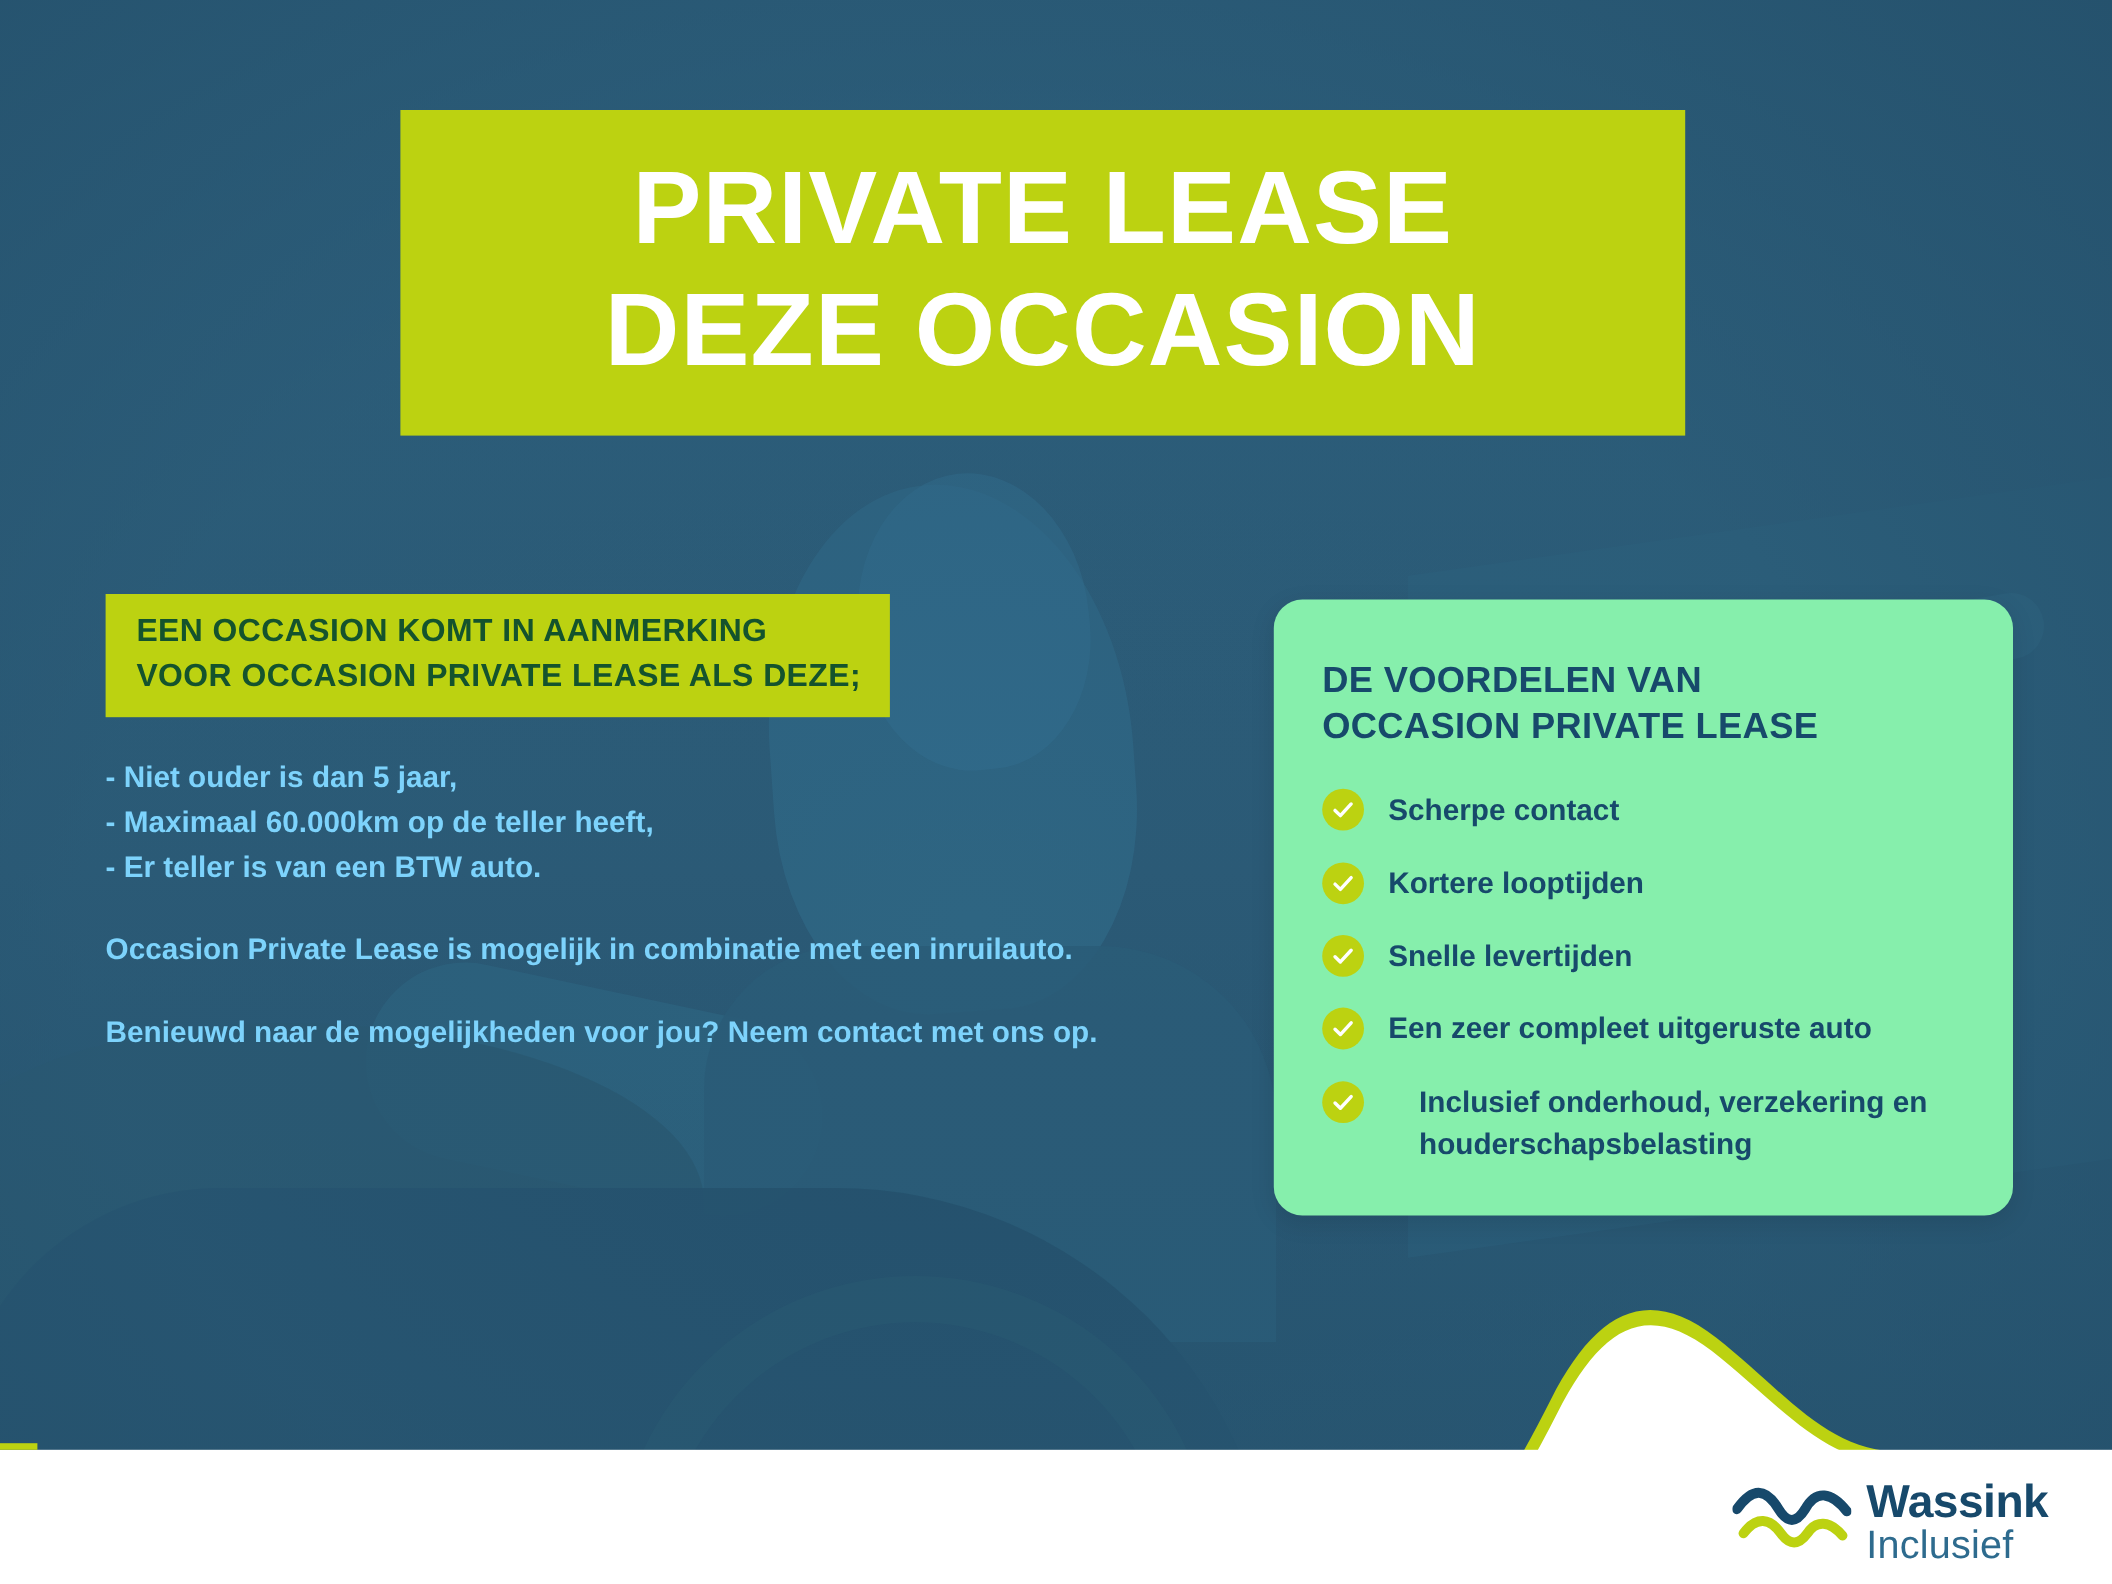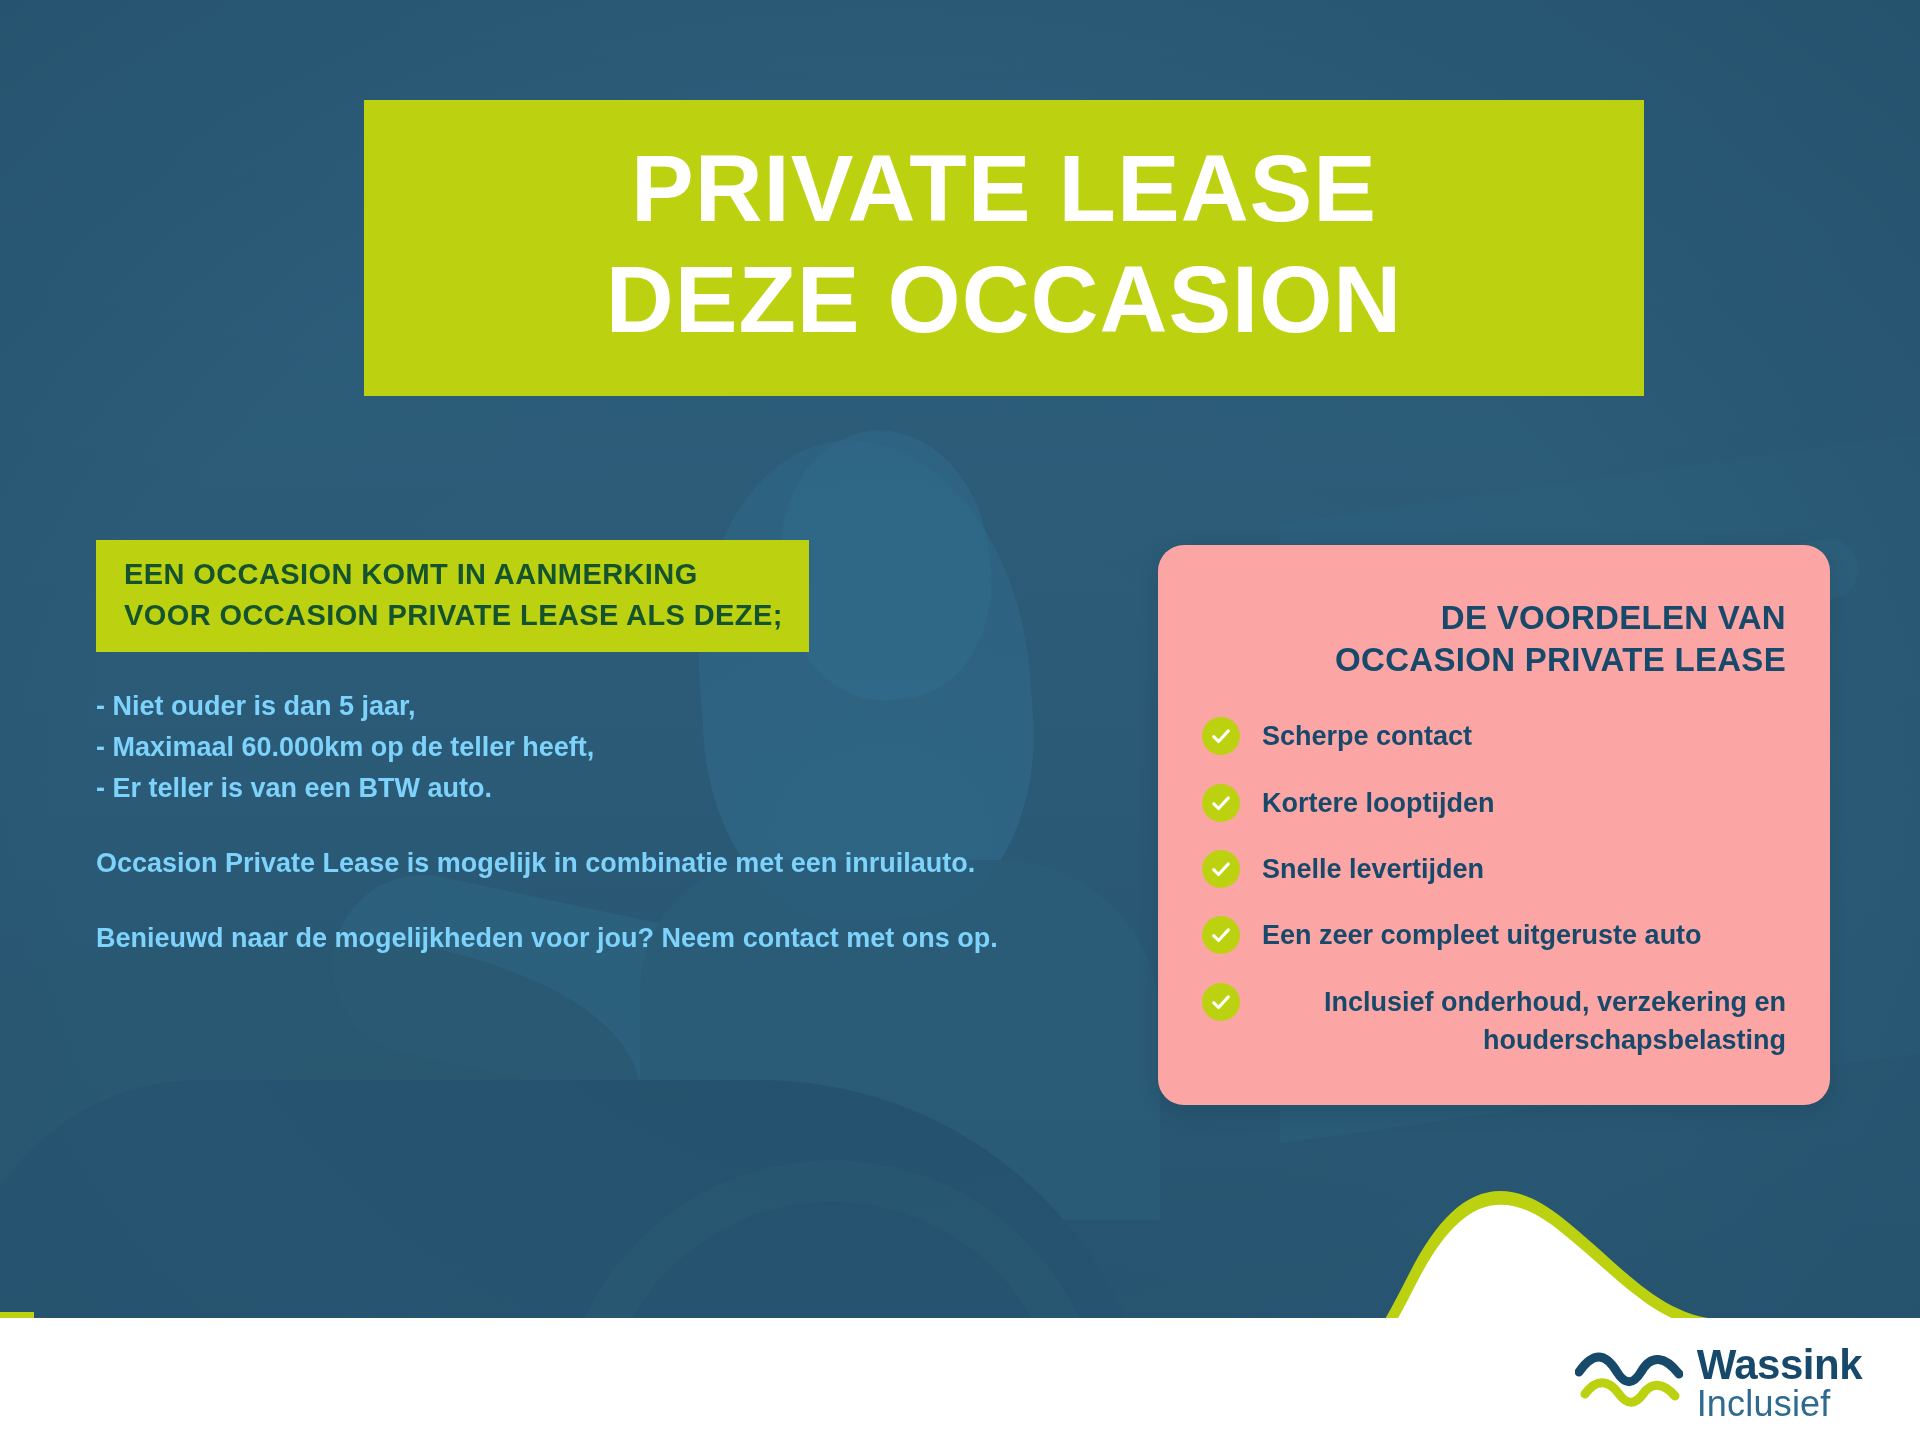--- a/index.html
+++ b/index.html
@@ -132,21 +132,21 @@
     inset: 0;
     background:
       radial-gradient(ellipse at 46% 58%, rgba(44,93,121,0) 0%, rgba(42,90,118,.45) 55%, rgba(36,80,107,.88) 100%);
   }
 
   
   .title-block {
     position: absolute;
     left: 364px;
     top: 100px;
-    width: 1280px;
+    width: 1168px;
     background: #bcd211;
     padding: 34px 40px 40px;
     box-sizing: border-box;
     text-align: center;
   }
   .title-block .line {
     color: #ffffff;
     font-weight: bold;
     font-size: 94px;
     line-height: 1.18;
@@ -183,26 +183,25 @@
   }
   .left-text .para:last-child { margin-bottom: 0; }
   .left-text .bullet { white-space: nowrap; }
 
   
   .card {
     position: absolute;
     left: 1158px;
     top: 545px;
     width: 672px;
-    background: #fca5a5;
+    background: #86efac;
     border-radius: 26px;
     padding: 52px 44px 46px 44px;
     box-sizing: border-box;
     box-shadow: 0 6px 22px rgba(0,0,0,.10);
-    text-align: right;
   }
   .card-title {
     color: #17496b;
     font-weight: bold;
     font-size: 33px;
     line-height: 1.28;
     letter-spacing: .3px;
     margin-bottom: 34px;
   }
   .benefit {

